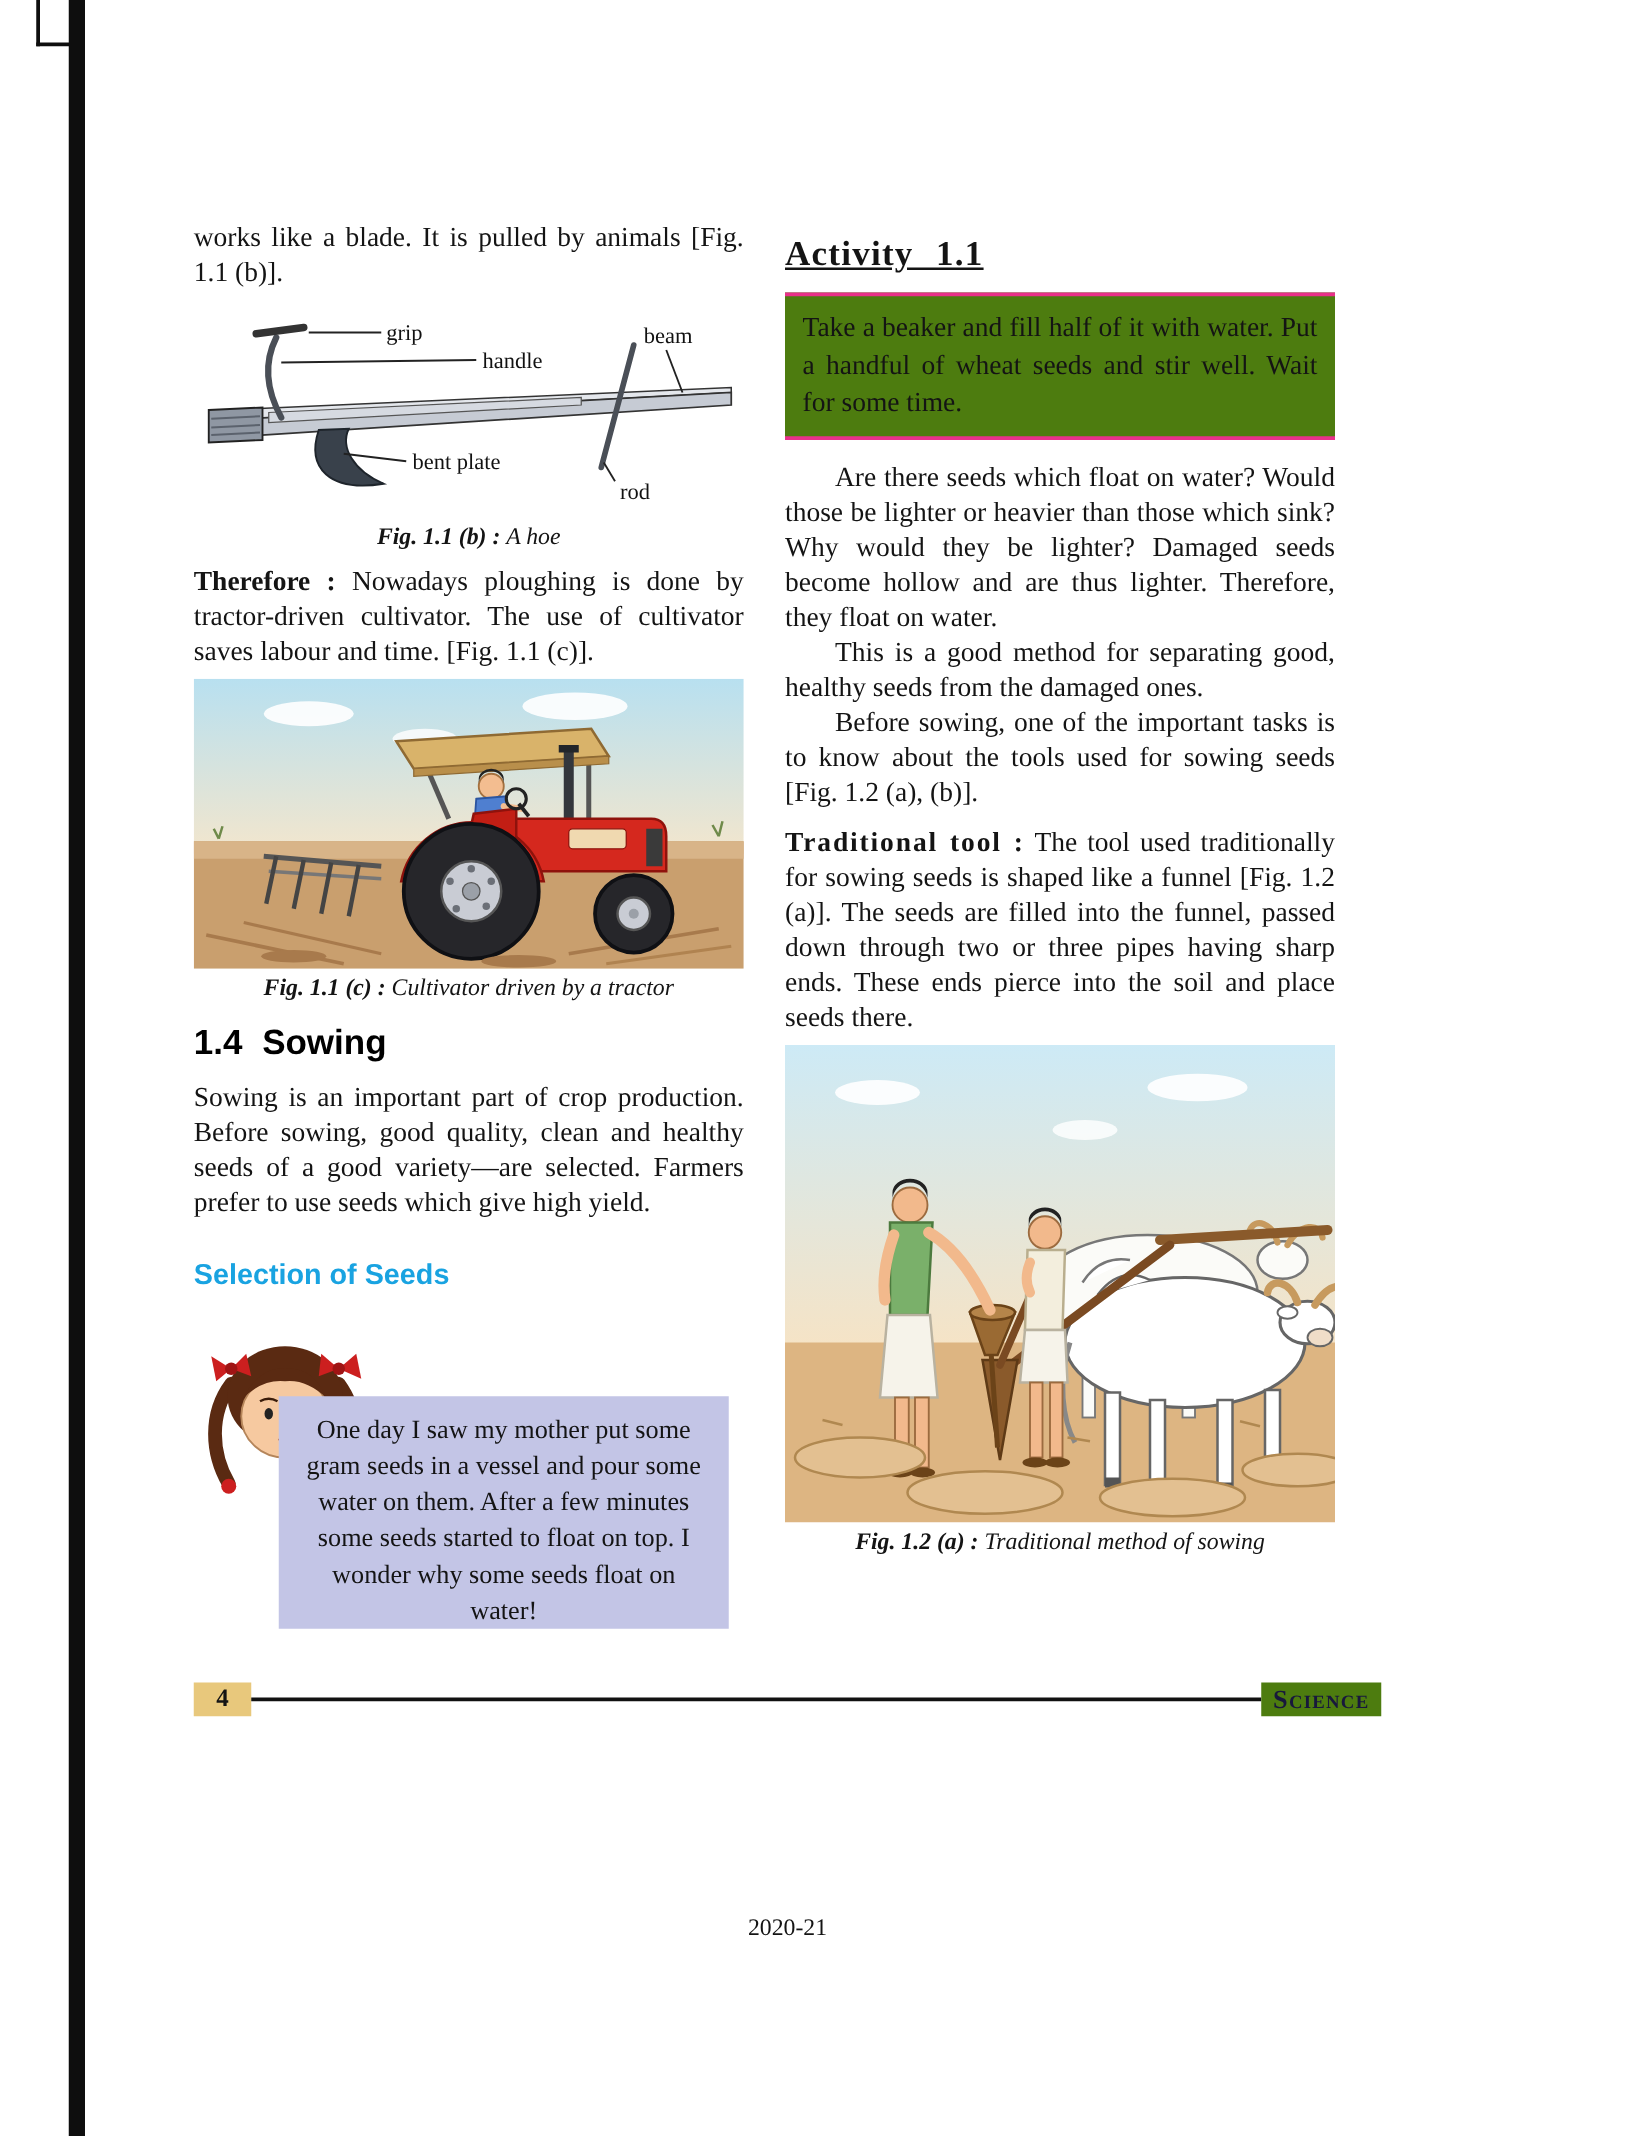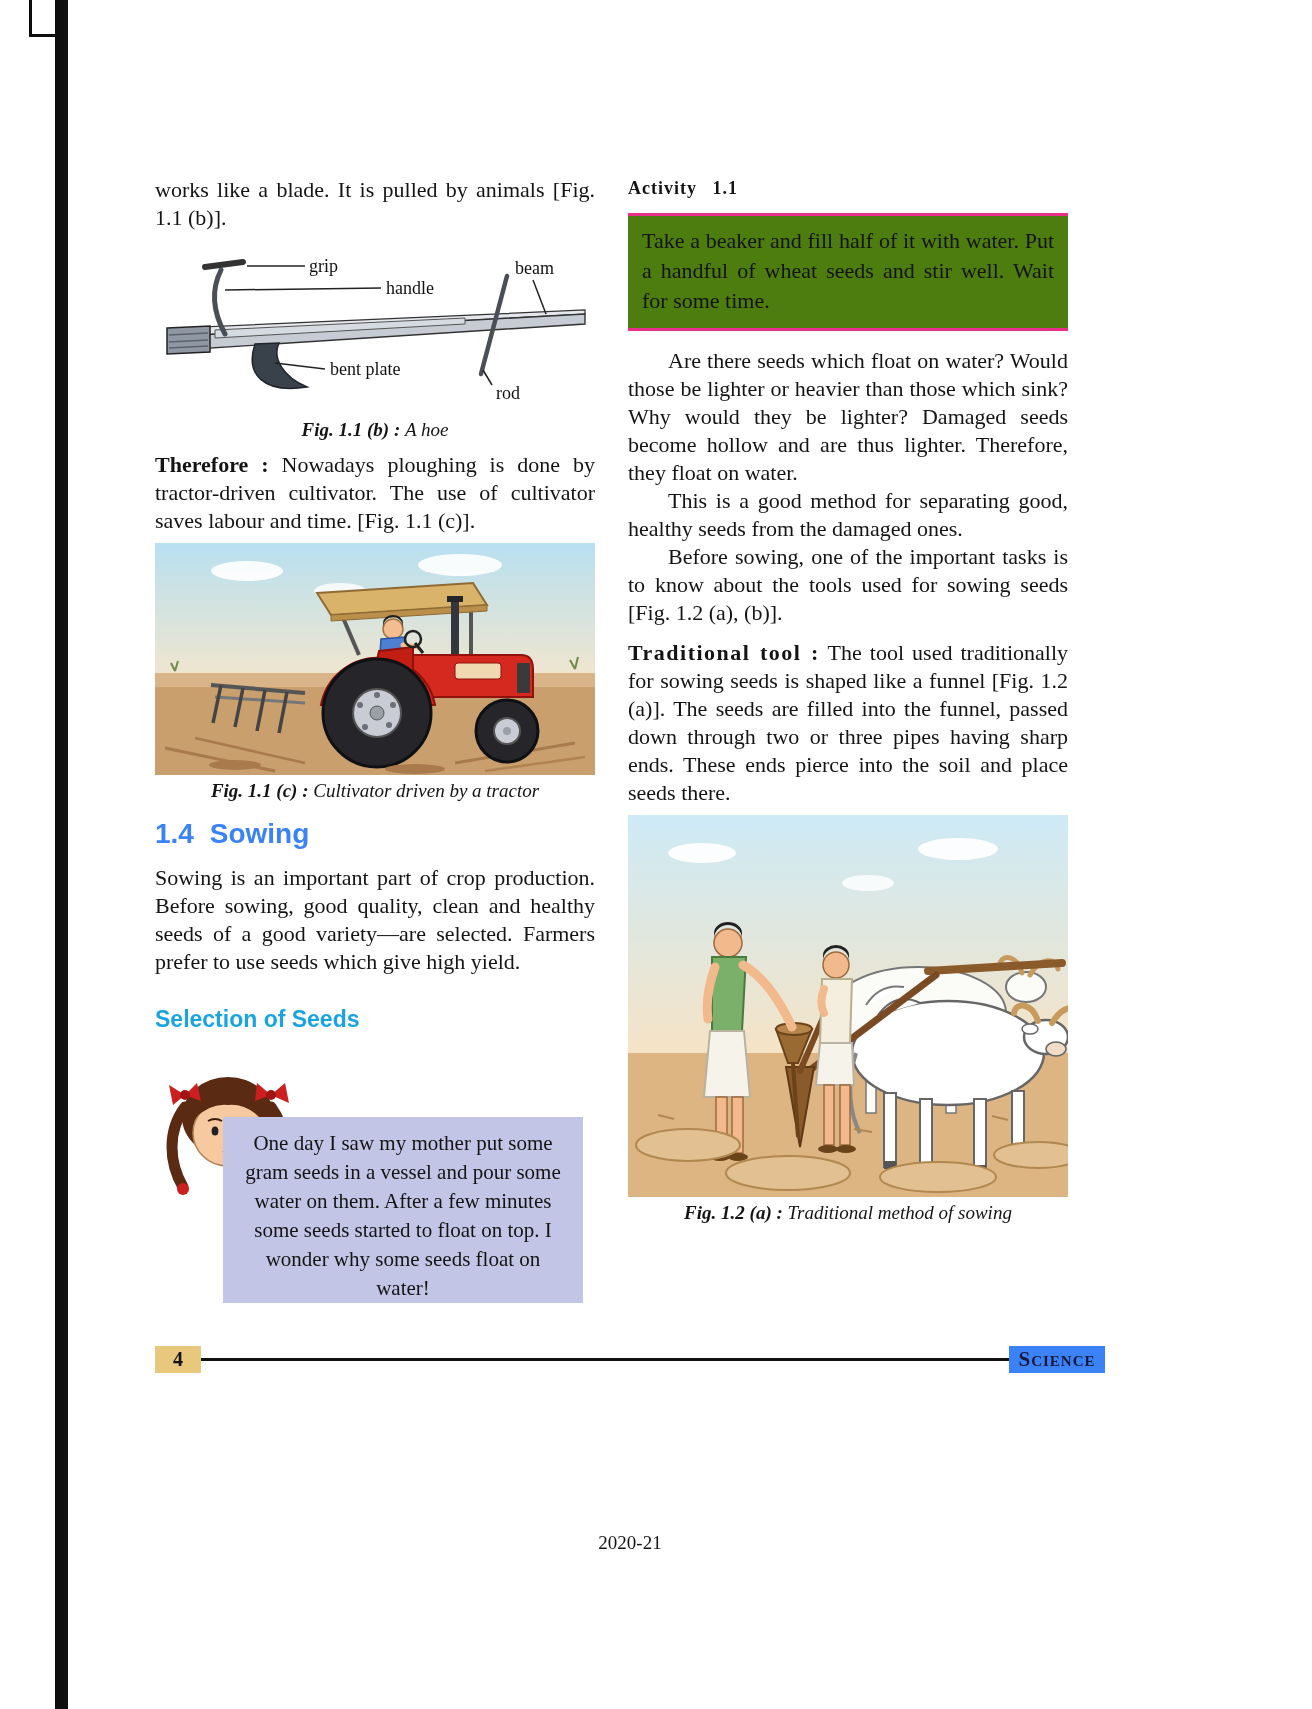--- a/index.html
+++ b/index.html
@@ -16,31 +16,32 @@
   .col { position:absolute; top:0; width:440px; }
   .col-left { left:0; }
   .col-right { left:473px; }
 
   .body { font-size:22px; line-height:28px; text-align:justify; }
   .indent { text-indent:40px; }
   .lead { font-weight:bold; }
   .lead.spaced { letter-spacing:1.5px; }
 
   .activity-heading {
-    font-size:18px; font-weight:bold; letter-spacing:1px; word-spacing:10px;
-    margin:2px 0 14px;
+    font-size:28px; font-weight:bold; letter-spacing:1px; word-spacing:10px;
+    margin:12px 0 14px;
+    text-decoration:underline;
   }
   .activity-box {
     background:#4d7c0f; border-top:3px solid #e8308a; border-bottom:3px solid #e8308a;
     padding:10px 14px 12px; margin-bottom:16px;
   }
   .activity-box p { font-size:22px; line-height:30px; text-align:justify; }
 
   .section-heading {
-    color:#3b82f6; font-family:"Liberation Sans", sans-serif;
+    color:#000000; font-family:"Liberation Sans", sans-serif;
     font-size:28px; font-weight:bold; word-spacing:8px; margin:16px 0 14px;
   }
   .sub-heading {
     color:#19a3e1; font-family:"Liberation Sans", sans-serif;
     font-size:23px; font-weight:bold; margin:30px 0 6px;
   }
 
   .fig { margin:8px 0 10px; text-align:center; }
   .fig svg { display:block; margin:0 auto; }
   .caption { font-size:19px; margin-top:5px; text-align:center; }
@@ -62,21 +63,21 @@
   .page-footer {
     position:absolute; left:155px; top:1346px; width:950px;
     display:flex; align-items:center;
   }
   .pn-box {
     width:46px; height:27px; background:#e8c87c;
     font-weight:bold; font-size:20px; text-align:center; line-height:27px; color:#141414;
   }
   .footer-rule { flex:1; height:3px; background:#111; }
   .brand-box {
-    width:96px; height:27px; background:#3b82f6; text-align:center; line-height:26px;
+    width:96px; height:27px; background:#4d7c0f; text-align:center; line-height:26px;
     font-variant:small-caps; font-weight:bold; font-size:21px; color:#18183c; letter-spacing:1px;
   }
   .year { position:absolute; left:155px; top:1532px; width:950px; text-align:center; font-size:19px; }
 
   .svg-label { font-family:"Liberation Serif", serif; font-size:18px; fill:#111; }
 </style>
 </head>
 <body>
 
 <div class="page">

